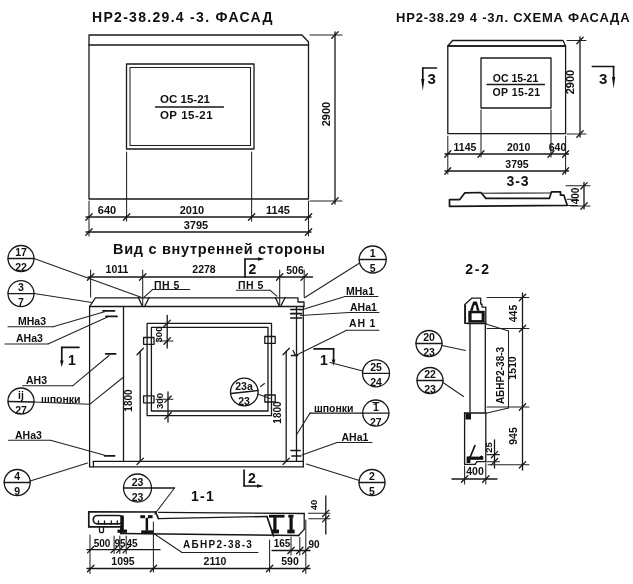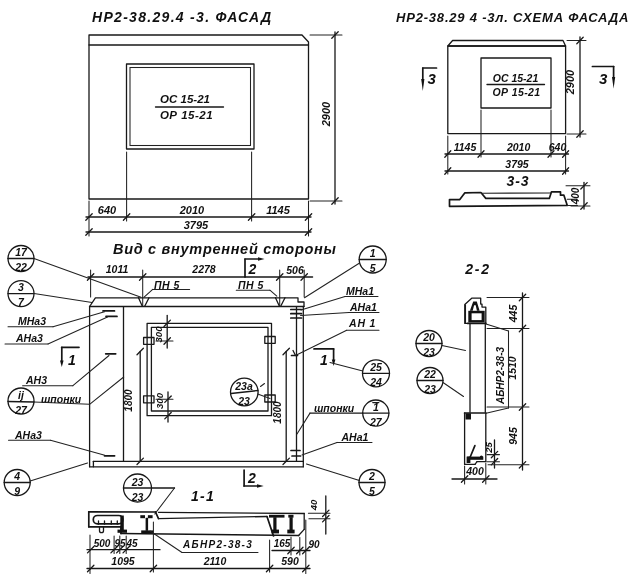--- a/index.html
+++ b/index.html
@@ -1,16 +1,16 @@
 <!DOCTYPE html>
 <html><head>
 <meta charset="utf-8">
 <style>
 html,body{margin:0;padding:0;background:#ffffff;}
-#page{width:633px;height:584px;position:relative;background:#ffffff;overflow:hidden;font-style:italic;}
+#page{width:633px;height:584px;position:relative;background:#ffffff;overflow:hidden;}
 text{font-family:"Liberation Sans",sans-serif;font-weight:bold;fill:#101010;}
 .ln{stroke:#181818;stroke-width:1.3;fill:none;stroke-linecap:round;stroke-linejoin:round;}
 .lt{stroke:#222;stroke-width:1.05;fill:none;stroke-linecap:round;}
 .l2{stroke:#161616;stroke-width:1.7;fill:none;stroke-linecap:round;stroke-linejoin:round;}
 .wf{fill:#ffffff;}
 .bk{fill:#121212;stroke:none;}
 </style>
 </head>
 <body>
 

